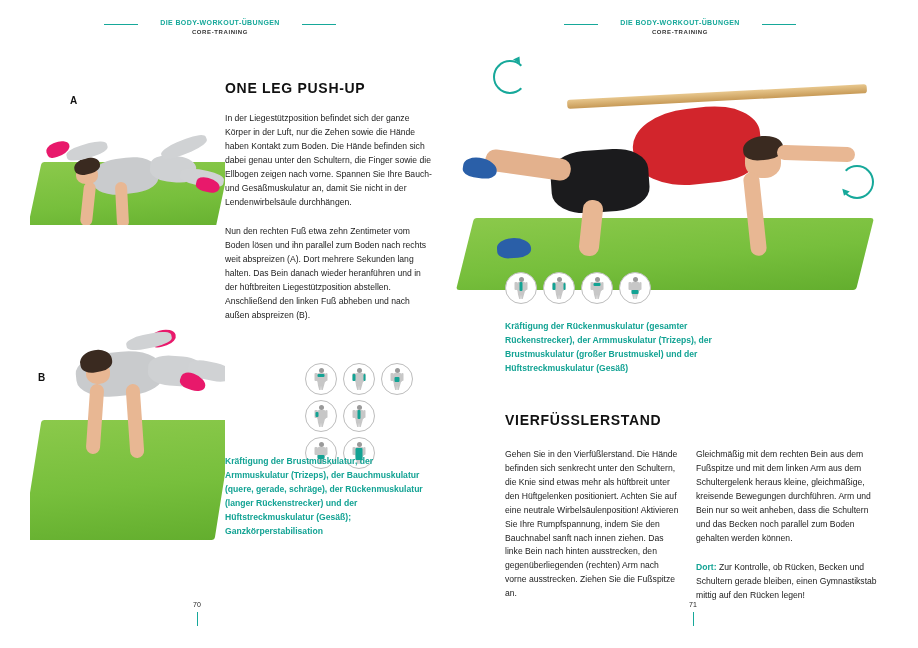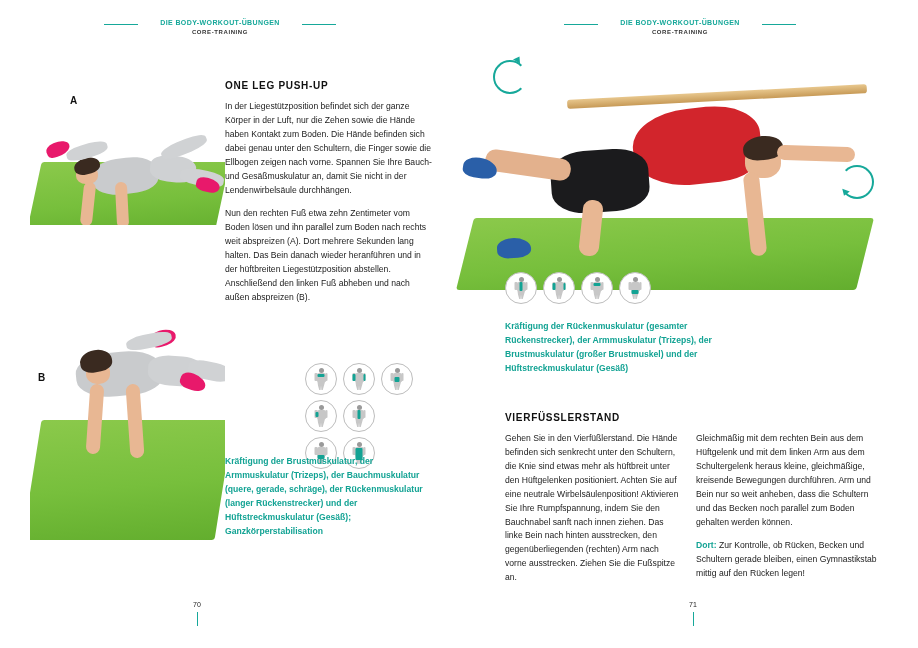--- a/index.html
+++ b/index.html
@@ -46,33 +46,33 @@
     height: 1px;
     background: #16a89a;
   }
   .runrule.l1 { left: 104px; width: 34px; }
   .runrule.l2 { left: 302px; width: 34px; }
   .runrule.r1 { left: 564px; width: 34px; }
   .runrule.r2 { left: 762px; width: 34px; }
 
   
   .h2 {
-    font-size: 10px;
+    font-size: 14px;
     font-weight: bold;
     letter-spacing: 0.7px;
     color: #111;
     margin: 0 0 9px 0;
   }
   .body {
     font-size: 8.6px;
     line-height: 1.62;
     color: #1b1b1b;
     text-align: left;
   }
-  .body p { margin: 0 0 10px 0; }
+  .body p { margin: 16px 0 10px 0; }
   .body p:last-child { margin-bottom: 0; }
   .teal {
     color: #13a394;
     font-weight: bold;
     font-size: 8.6px;
     line-height: 1.62;
   }
   .tip strong { color: #13a394; }
 
   
@@ -450,21 +450,21 @@
     <h2 class="h2">VIERFÜSSLERSTAND</h2>
   </div>
 
   <div id="caption-a">
     <div class="teal">Kräftigung der Rückenmuskulatur (gesamter Rückenstrecker), der Armmuskulatur (Trizeps), der Brustmuskulatur (großer Brustmuskel) und der Hüftstreckmuskulatur (Gesäß)</div>
   </div>
   <div id="vier-col1" class="body">
     <p>Gehen Sie in den Vierfüßlerstand. Die Hände befinden sich senkrecht unter den Schultern, die Knie sind etwas mehr als hüftbreit unter den Hüftgelenken positioniert. Achten Sie auf eine neutrale Wirbelsäulenposition! Aktivieren Sie Ihre Rumpfspannung, indem Sie den Bauchnabel sanft nach innen ziehen. Das linke Bein nach hinten ausstrecken, den gegenüberliegenden (rechten) Arm nach vorne ausstrecken. Ziehen Sie die Fußspitze an.</p>
   </div>
   <div id="vier-col2" class="body">
-    <p>Gleichmäßig mit dem rechten Bein aus dem Hüftgelenk und mit dem linken Arm aus dem Schultergelenk heraus kleine, gleichmäßige, kreisende Bewegungen durchführen. Arm und Bein nur so weit anheben, dass die Schultern und das Becken noch parallel zum Boden gehalten werden können.</p>
+    <p>Gleichmäßig mit dem rechten Bein aus dem Fußspitze und mit dem linken Arm aus dem Schultergelenk heraus kleine, gleichmäßige, kreisende Bewegungen durchführen. Arm und Bein nur so weit anheben, dass die Schultern und das Becken noch parallel zum Boden gehalten werden können.</p>
     <p class="tip"><strong>Dort:</strong><span> Zur Kontrolle, ob Rücken, Becken und Schultern gerade bleiben, einen Gymnastikstab mittig auf den Rücken legen!</span></p>
   </div>
 
   <div class="folio" id="folio-left">
     <div>70</div>
     <div class="bar"></div>
   </div>
   <div class="folio" id="folio-right">
     <div>71</div>
     <div class="bar"></div>

